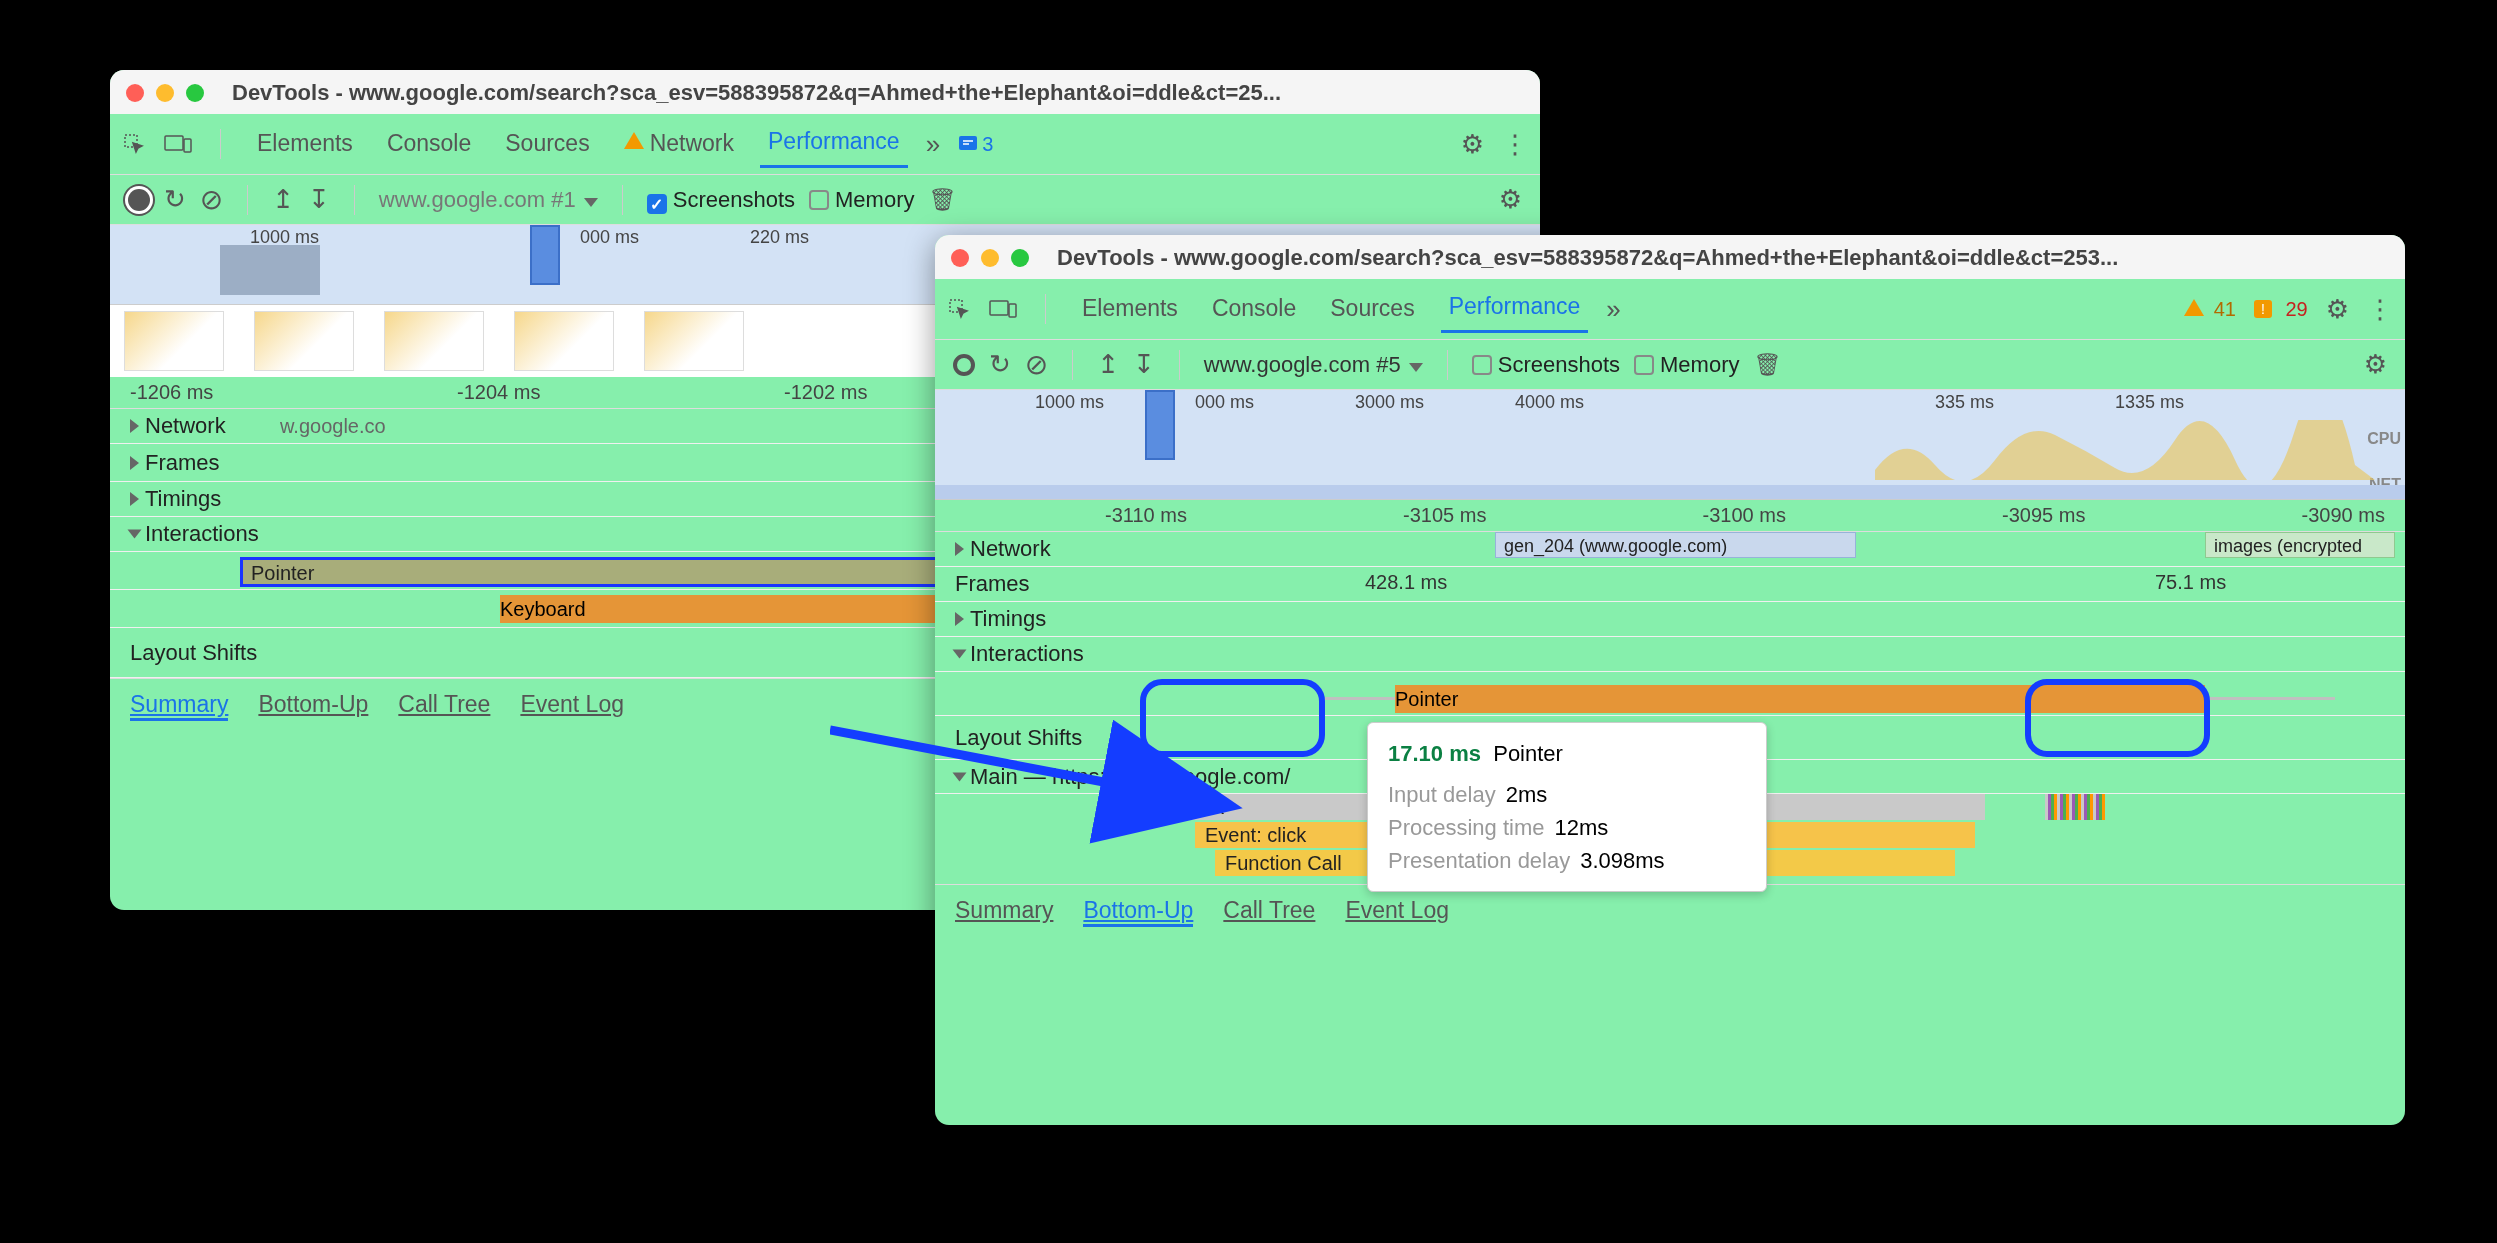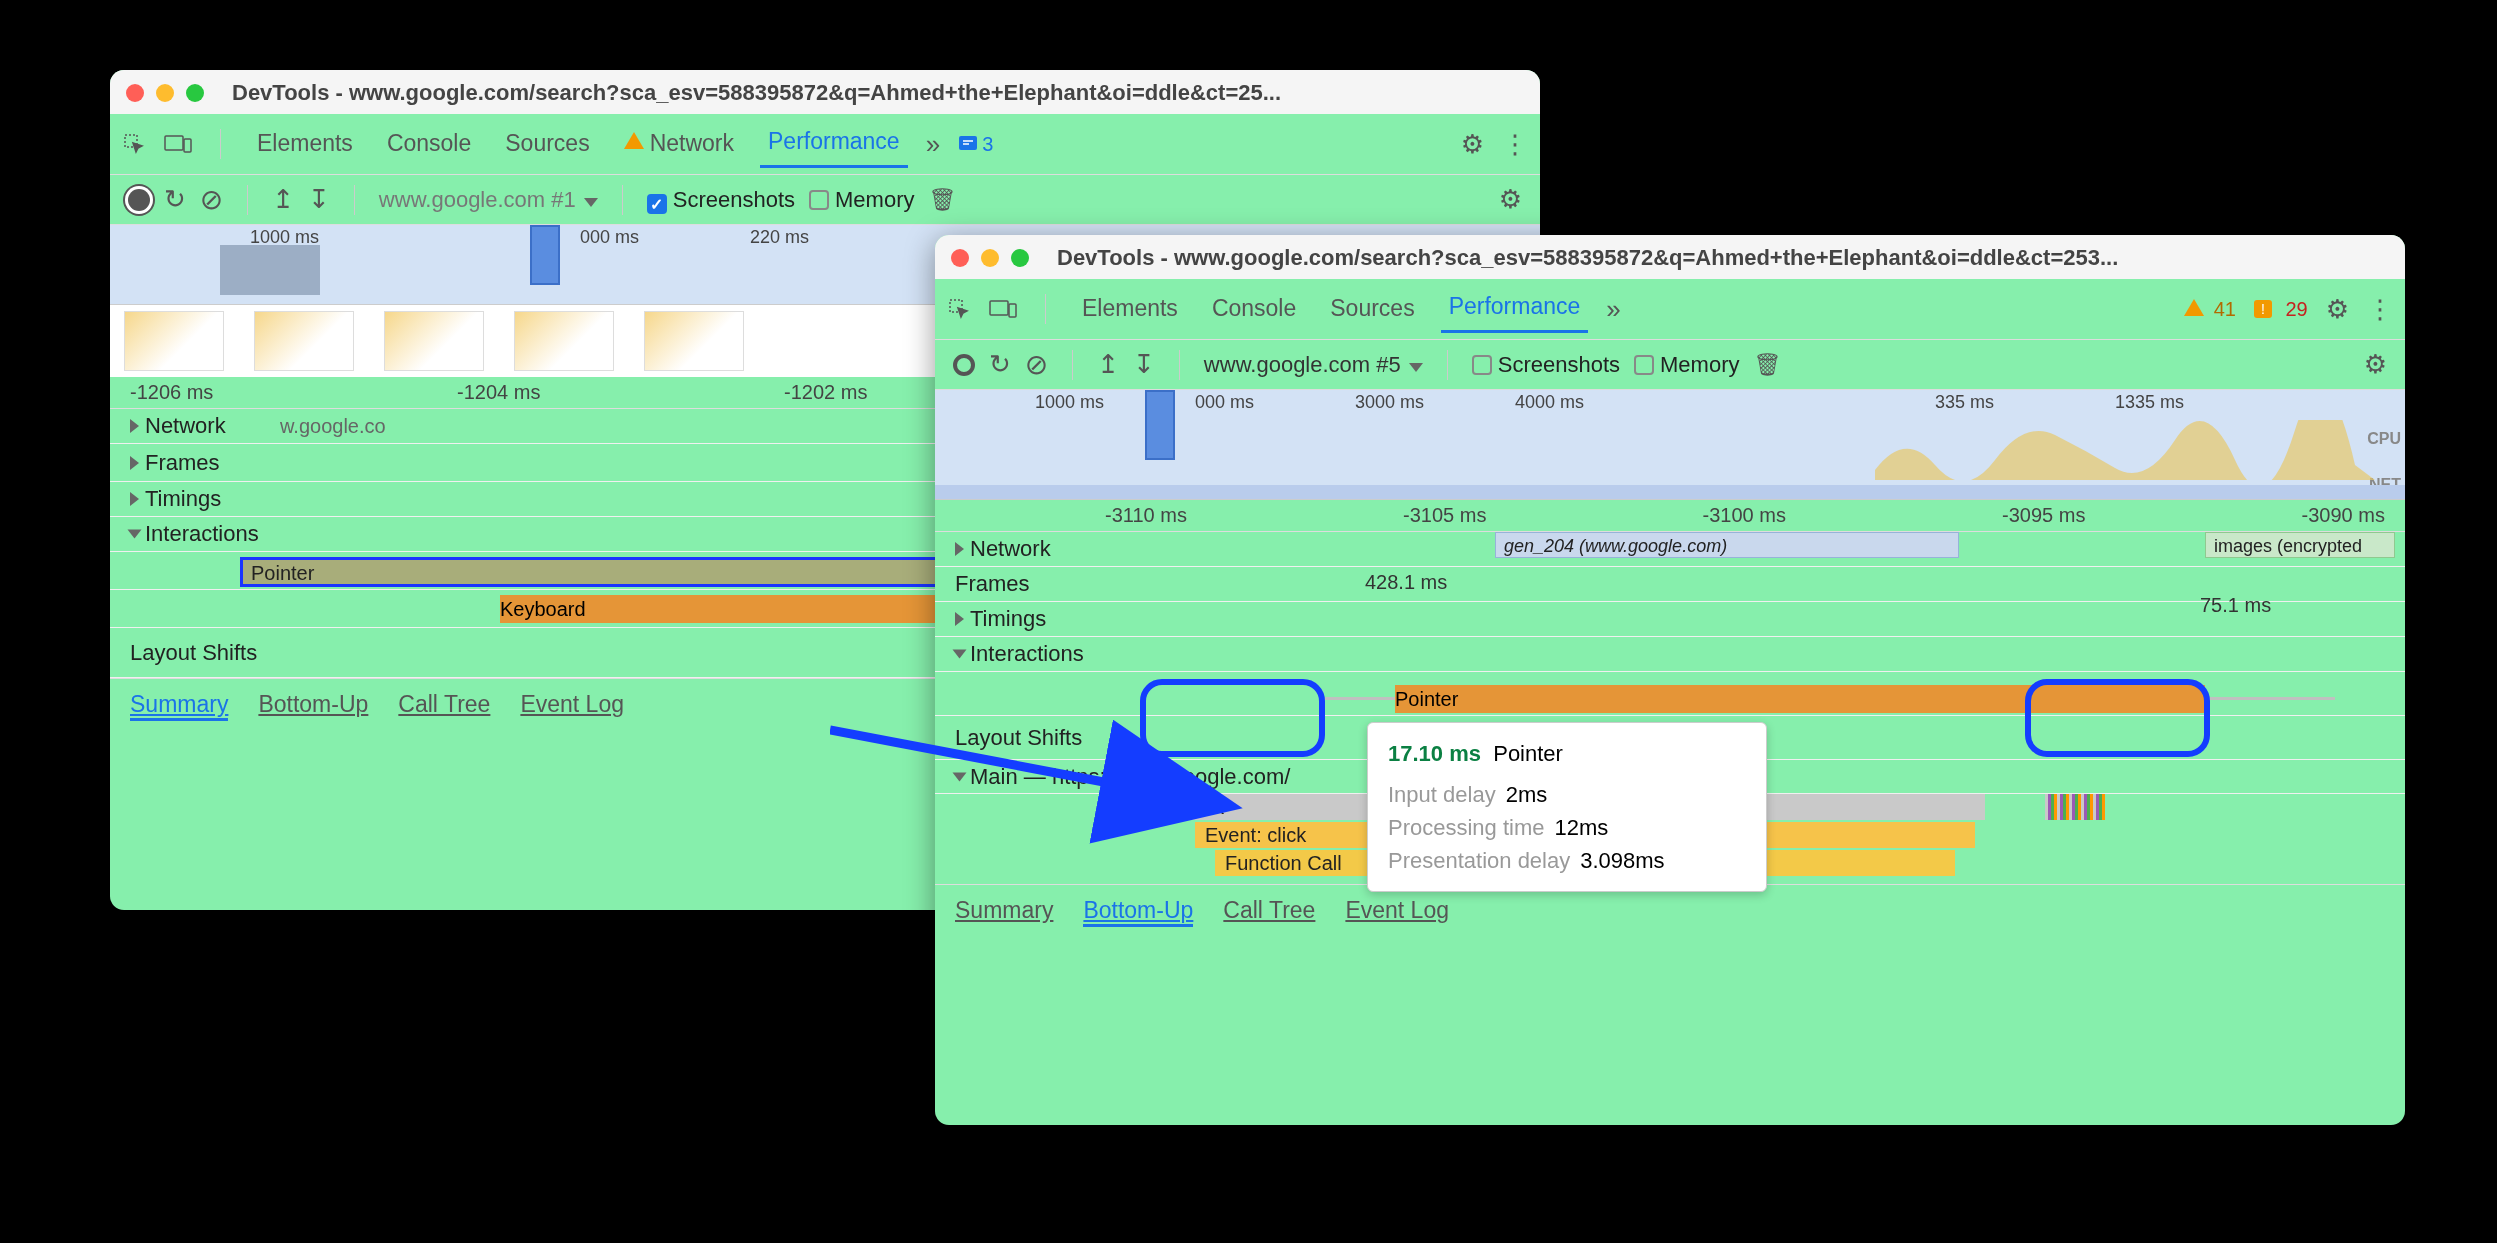--- a/index.html
+++ b/index.html
@@ -352,31 +352,31 @@
     <span>-3090 ms</span>
   </div>
 
   <div class="panel-body">
     <div class="track-row">
       <div class="track-label">
           <span class="disclosure"></span>
           <span>Network</span>
         </div>
       <div class="track-content">
-        <div class="net-bar" style="left:390px;width:464px;font-style:italic;">gen_204 (www.google.com)</div>
+        <div class="net-bar" style="left:390px;width:361px;">gen_204 (www.google.com)</div>
         <div class="net-bar green" style="left:1100px;width:190px;">images (encrypted</div>
       </div>
     </div>
     <div class="track-row">
       <div class="track-label">
           <span>Frames</span>
         </div>
       <div class="track-content">
         <span class="frame-tick" style="left:260px;">428.1 ms</span>
-        <span class="frame-tick" style="left:1095px;margin-top:23px;">75.1 ms</span>
+        <span class="frame-tick" style="left:1050px;">75.1 ms</span>
       </div>
     </div>
     <div class="track-row">
       <div class="track-label">
           <span class="disclosure"></span>
           <span>Timings</span>
         </div>
       <div class="track-content"></div>
     </div>
     <div class="track-row">

